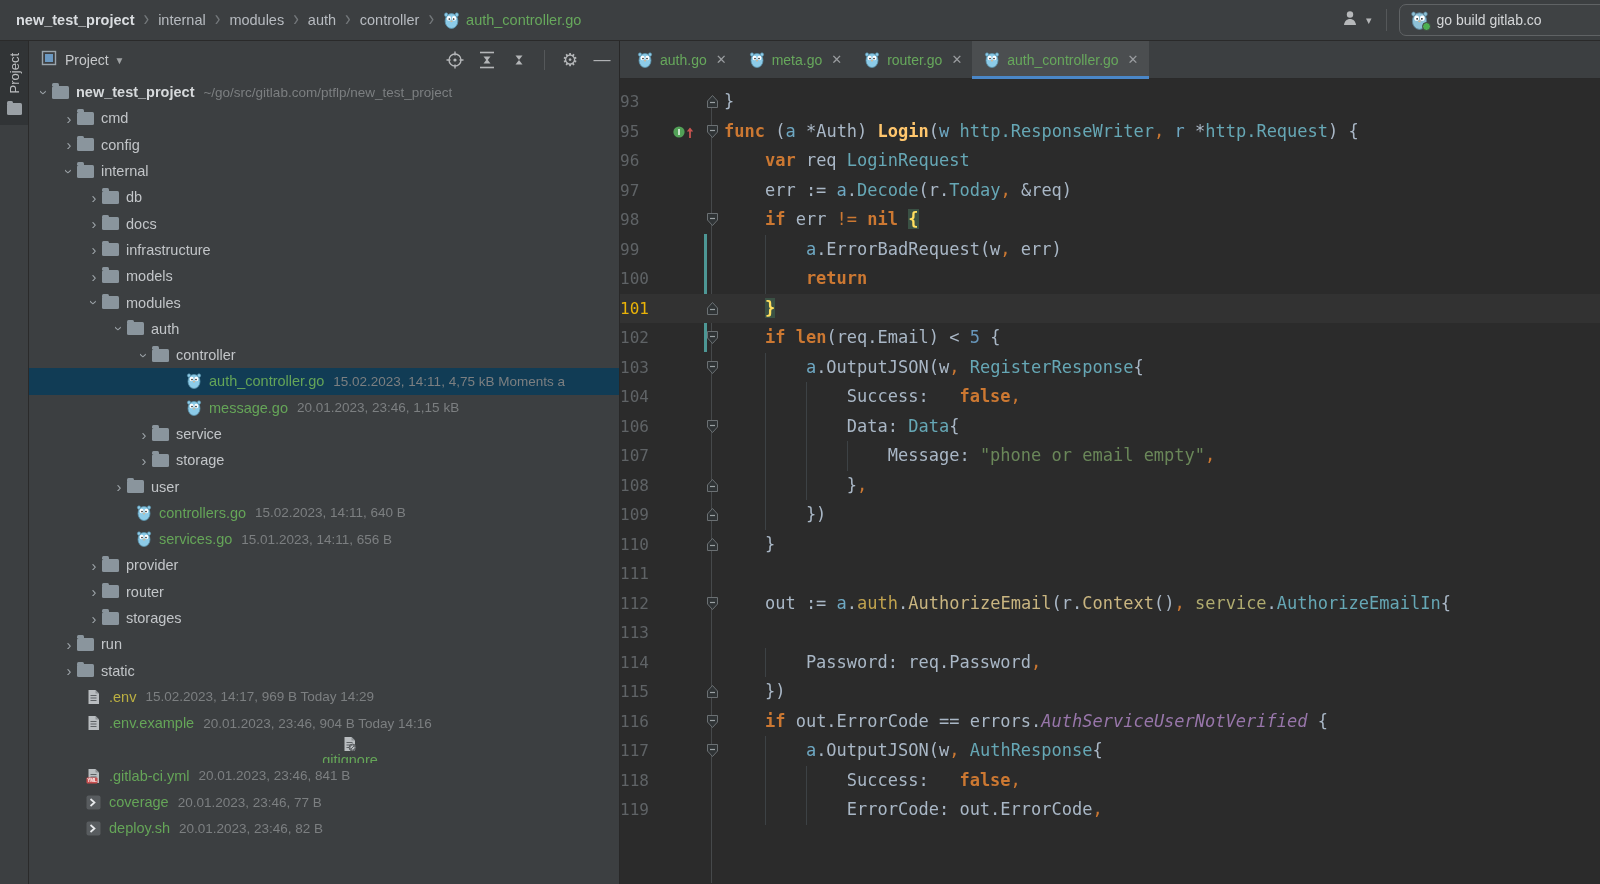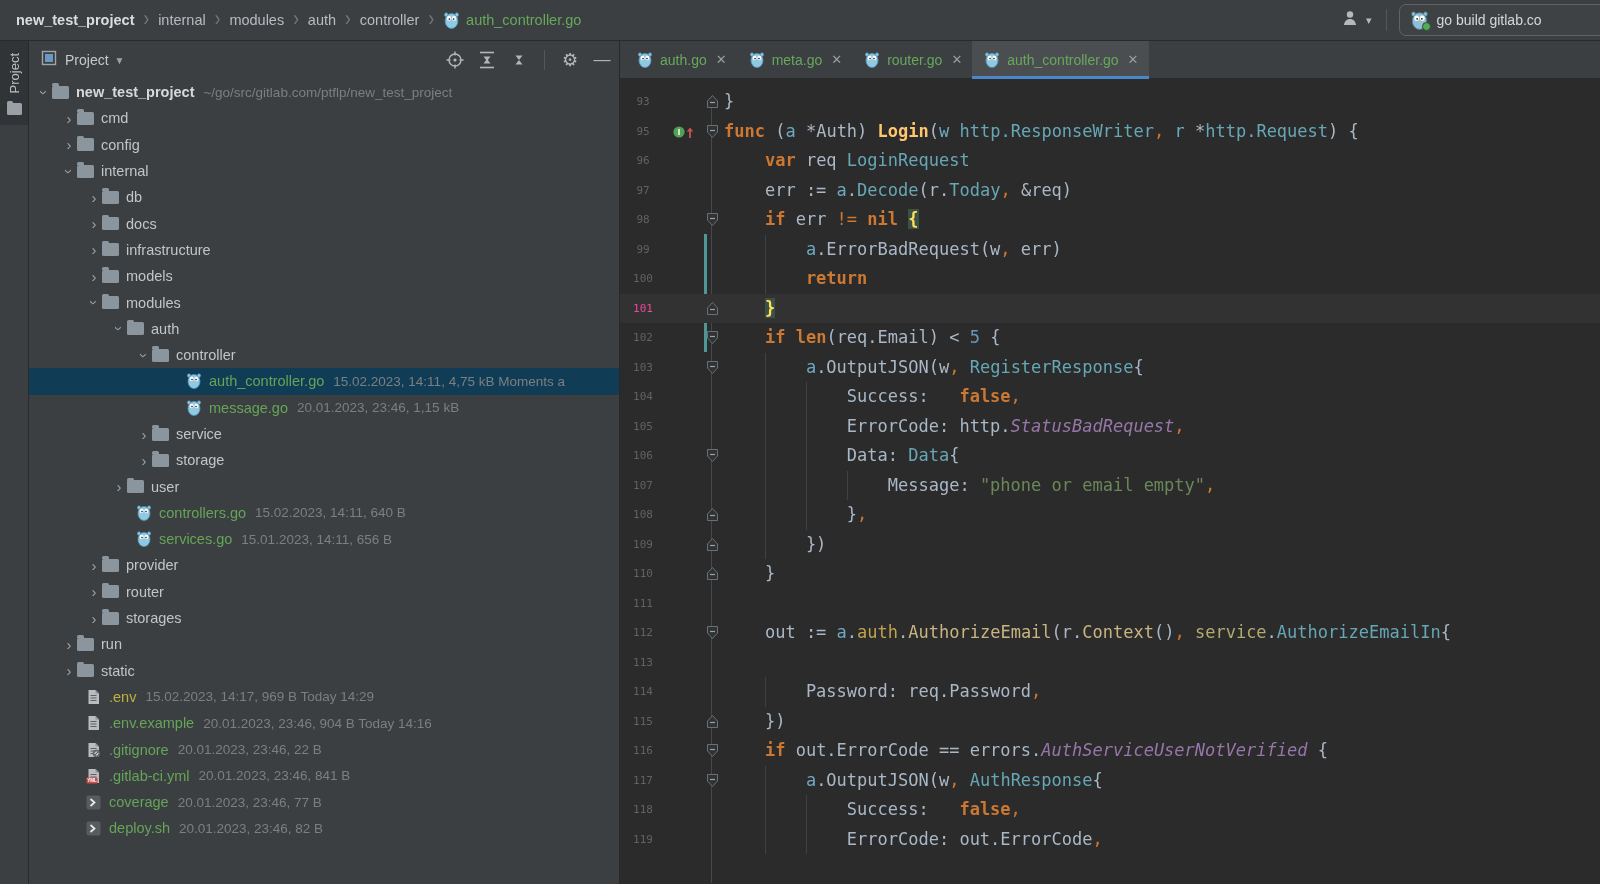--- a/index.html
+++ b/index.html
@@ -66,22 +66,22 @@
   .tab{display:flex;align-items:center;gap:7px;padding:0 10px 0 12px;cursor:pointer;position:relative;}
   .tab .tlbl{color:#67a85c;font-size:14px;}
   .tab .tclose{color:#9a9da0;font-size:13px;padding-left:2px;}
   .tab.active{background:#4b4e50;}
   .tab.active::after{content:"";position:absolute;left:0;right:0;bottom:-1px;height:3px;background:#4a87c8;}
   .code-scroll{position:relative;height:805px;padding-top:8px;font-family:"DejaVu Sans Mono",monospace;}
   .fold-connector{position:absolute;left:91px;top:22px;width:1px;height:782px;background:#46494b;}
   .vcs-bar{position:absolute;left:84px;top:155px;width:3px;height:118px;background:#4d9795;}
   .crow{height:29.5px;display:flex;align-items:center;position:relative;}
   .crow.caret-line{background:#323232;}
-  .ln{flex:0 0 46px;text-align:center;color:#5f6366;font-size:11px;user-select:none;}
-  .crow.caret-line .ln{color:#ec4899;}
+  .ln{flex:0 0 46px;text-align:left;color:#5f6366;font-size:16px;user-select:none;}
+  .crow.caret-line .ln{color:#eab308;}
   .gut{flex:0 0 58px;position:relative;height:100%;}
   .gut .fold{position:absolute;left:40px;top:7px;cursor:pointer;}
   .gut .impl{position:absolute;left:6px;top:7px;cursor:pointer;}
   .code-text{margin:0;font-family:inherit;font-size:17px;line-height:29.5px;color:#a9b7c6;white-space:pre;}
   .ind{display:inline-block;width:4ch;}
   .ind.guide{box-shadow:inset 1px 0 0 #3d4245;}
   .cd{color:#a9b7c6;}
   .ck{color:#cc7832;font-weight:bold;}
   .cf{color:#ffc66d;font-weight:bold;}
   .ctp{color:#66a7b5;}
@@ -376,21 +376,21 @@
         <span class="t-fico">
           <svg width="15" height="16" viewBox="0 0 15 16">
             <path d="M2.5 1h7l3.5 3.5V15h-10.5z" fill="#b9bdc0"></path>
             <path d="M9.5 1v3.5H13z" fill="#8f9396"></path>
             <path d="M4.5 6.5h6M4.5 9h6M4.5 11.5h6" stroke="#5d6164" stroke-width="1.1"></path>
           </svg>
         </span>
         <span class="t-name green">.env.example</span>
         <span class="t-meta">20.01.2023, 23:46, 904 B Today 14:16</span>
       </div>
-      <div class="trow" style="padding-left: 57px;">
+      <div class="trow" style="padding-left: 57px; flex-direction: column;">
         <span class="t-fico">
           <svg width="15" height="16" viewBox="0 0 15 16">
             <path d="M2.5 1h7l3.5 3.5V15h-10.5z" fill="#b9bdc0"></path>
             <path d="M9.5 1v3.5H13z" fill="#8f9396"></path>
             <path d="M4.5 6.5h6M4.5 9h6M4.5 11.5h6" stroke="#5d6164" stroke-width="1.1"></path>
             <circle cx="10.5" cy="11.5" r="3.4" fill="#b9bdc0" stroke="#3c3f41" stroke-width="0.8"></circle>
             <circle cx="10.5" cy="11.5" r="2.6" fill="none" stroke="#5d6164" stroke-width="1"></circle>
             <path d="M8.7 13.3l3.6-3.6" stroke="#5d6164" stroke-width="1"></path>
           </svg>
         </span>
@@ -580,25 +580,20 @@
             </svg></span>
         </span>
         <pre class="code-text"><span class="ind">    </span><span class="ind guide">    </span><span class="cp">a</span><span class="cd">.OutputJSON(w</span><span class="co">,</span><span class="cd"> </span><span class="ctp">RegisterResponse</span><span class="cd">{</span></pre>
       </div>
       <div class="crow">
         <span class="ln">104</span>
         <span class="gut"></span>
         <pre class="code-text"><span class="ind">    </span><span class="ind guide">    </span><span class="ind guide">    </span><span class="cd">Success:   </span><span class="ck">false</span><span class="co">,</span></pre>
       </div>
       <div class="crow">
-        <span class="ln">105</span>
-        <span class="gut"></span>
-        <pre class="code-text"><span class="ind">    </span><span class="ind guide">    </span><span class="ind guide">    </span><span class="cd">ErrorCode: http.</span><span class="ccn">StatusBadRequest</span><span class="co">,</span></pre>
-      </div>
-      <div class="crow">
         <span class="ln">106</span>
         <span class="gut">
           <span class="fold"><svg width="13" height="15" viewBox="0 0 13 15">
               <path d="M1.5 1.5h10v6.5l-5 5.5-5-5.5z" fill="#2f3335" stroke="#6b7073"></path>
               <path d="M4 6.5h5" stroke="#9aa0a3" stroke-width="1.2"></path>
             </svg></span>
         </span>
         <pre class="code-text"><span class="ind">    </span><span class="ind guide">    </span><span class="ind guide">    </span><span class="cd">Data: </span><span class="ctp">Data</span><span class="cd">{</span></pre>
       </div>
       <div class="crow">

